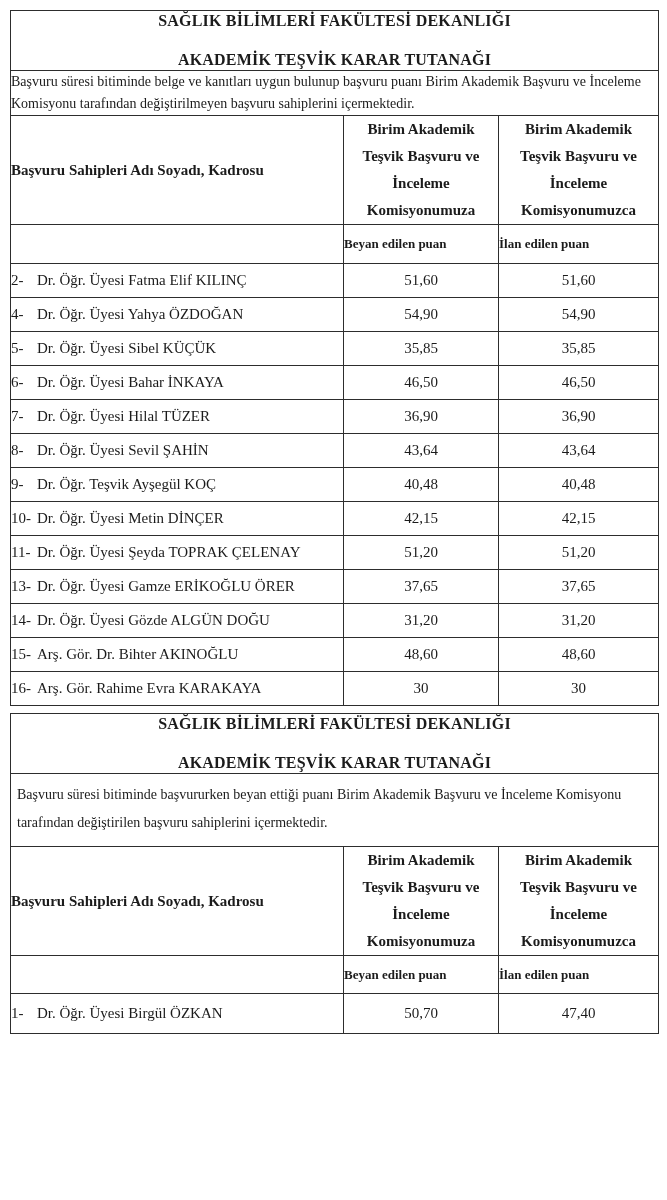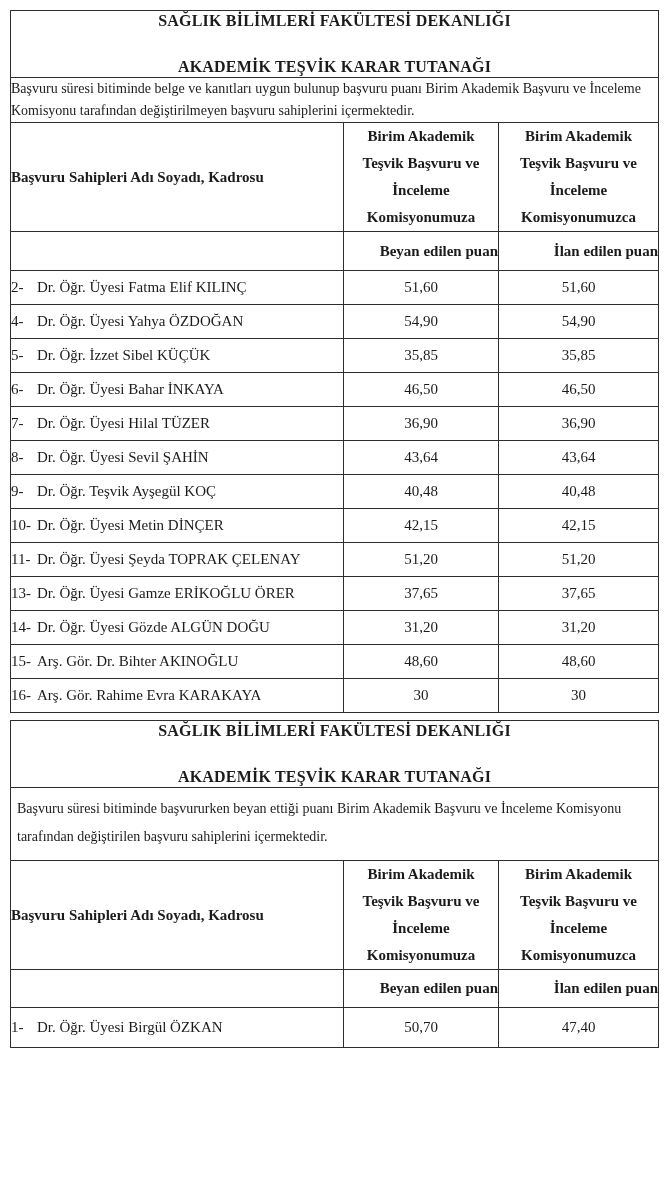--- a/index.html
+++ b/index.html
@@ -33,21 +33,21 @@
   .title-cell {
     text-align: center;
     padding: 11px 4px 9px 4px;
   }
   .title-line {
     font-weight: bold;
     font-size: 16px;
     letter-spacing: 0.2px;
     line-height: 20px;
   }
-  .title-line + .title-line { margin-top: 26px; }
+  .title-line + .title-line { margin-top: 19px; }
 
   .desc-cell {
     font-size: 14px;
     line-height: 22px;
     padding: 3px 8px 4px 6px;
     text-align: left;
   }
   .t2 .desc-cell {
     line-height: 28px;
     padding: 7px 10px 9px 6px;
@@ -63,22 +63,22 @@
   }
   .commission-head {
     text-align: center;
     padding: 6px 2px;
   }
   .commission-head div { line-height: 27px; }
 
   .subhead-row td {
     height: 39px;
     font-weight: bold;
-    font-size: 15px;
-    text-align: right;
+    font-size: 13px;
+    text-align: left;
     font-family: Liberation Serif, serif;
   }
   .t2 .subhead-row td { height: 38px; }
 
   .data-row td { height: 34px; font-size: 15px; }
   .t2 .data-row td { height: 40px; }
 
   .name-cell { padding-left: 33px; text-align: left; }
   .row-no { display: inline-block; min-width: 26px; }
   .score-cell { text-align: center; }
@@ -144,21 +144,21 @@
         <tr class="data-row">
           <td class="name-cell">
             <span class="row-no">4-</span><span>Dr. Öğr. Üyesi Yahya ÖZDOĞAN</span>
           </td>
           <td class="score-cell">54,90</td>
           <td class="score-cell">54,90</td>
         </tr>
 
         <tr class="data-row">
           <td class="name-cell">
-            <span class="row-no">5-</span><span>Dr. Öğr. İzzet Sibel KÜÇÜK</span>
+            <span class="row-no">5-</span><span>Dr. Öğr. Üyesi Sibel KÜÇÜK</span>
           </td>
           <td class="score-cell">35,85</td>
           <td class="score-cell">35,85</td>
         </tr>
 
         <tr class="data-row">
           <td class="name-cell">
             <span class="row-no">6-</span><span>Dr. Öğr. Üyesi Bahar İNKAYA</span>
           </td>
           <td class="score-cell">46,50</td>

